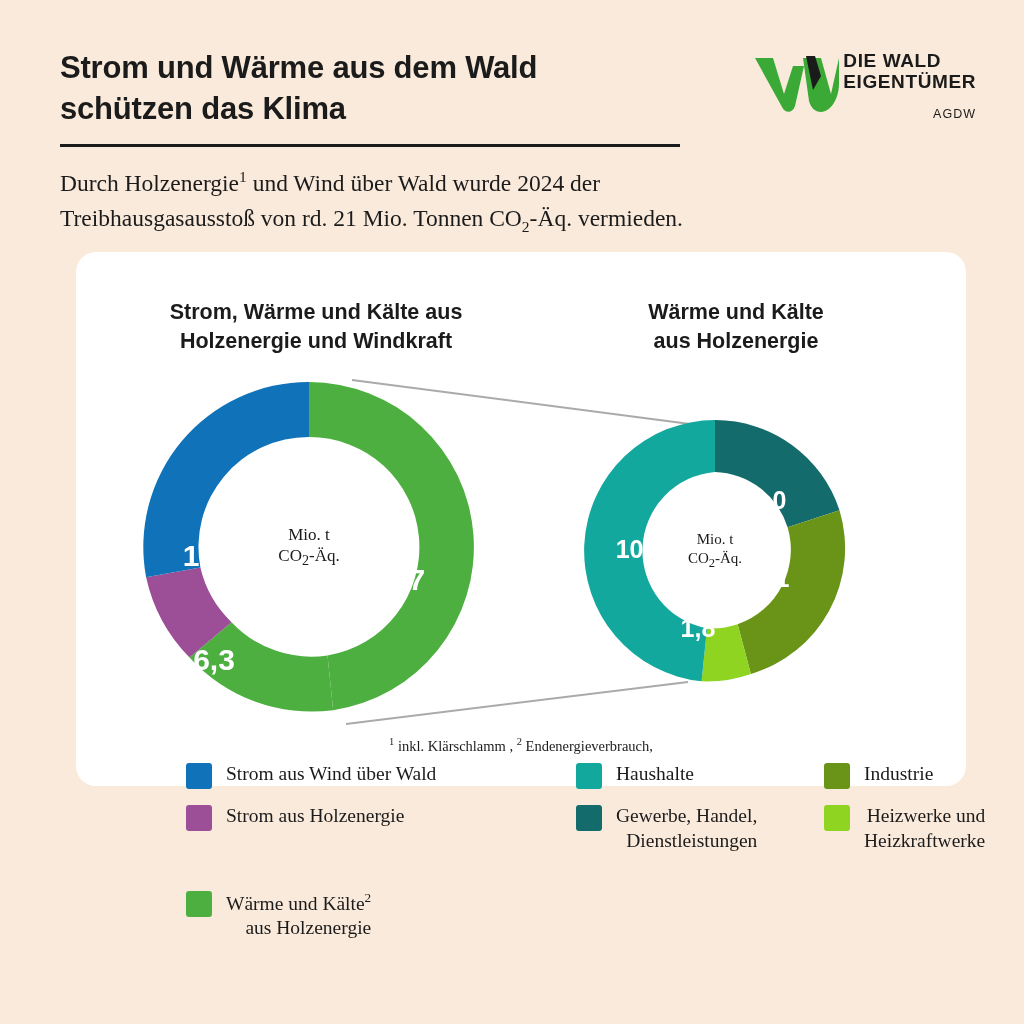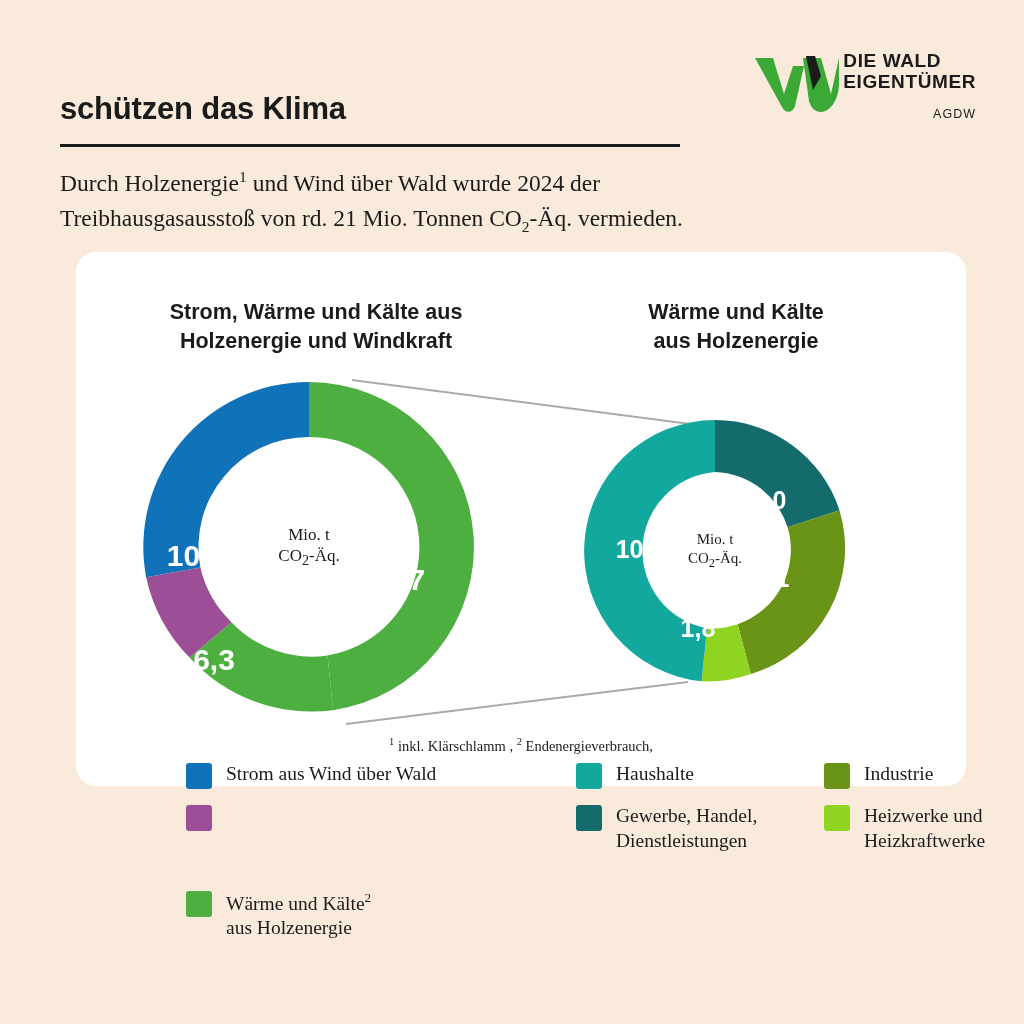--- a/index.html
+++ b/index.html
@@ -150,20 +150,21 @@
     left: 30px;
     top: 510px;
     width: 840px;
     height: 160px;
   }
   .legend-item {
     position: absolute;
     display: flex;
     align-items: flex-start;
     gap: 14px;
+    text-align: right;
   }
   .swatch {
     width: 26px;
     height: 26px;
     border-radius: 3px;
     flex: none;
     margin-top: 1px;
   }
   .legend-label {
     font-family: "Liberation Serif", serif;
@@ -186,21 +187,21 @@
   }
   .footnote sup { font-size: 0.72em; }
 </style>
 </head>
 <body>
 
 <div class="page">
 
   <div class="header">
     <h1 class="headline">
-      <br>
+      <span>Strom und Wärme aus dem Wald</span><br>
       <span>schützen das Klima</span>
     </h1>
     <div class="rule"></div>
     <div class="subhead">
       <span>Durch Holzenergie</span><sup>1</sup><span> und Wind über Wald wurde 2024 der</span><br>
       <span>Treibhausgasausstoß von rd. 21 Mio. Tonnen CO</span><sub>2</sub><span>-Äq. vermieden.</span>
     </div>
   </div>
 
   <div class="logo">
@@ -240,21 +241,21 @@
         <path d="M199.2 338.2 A165 165 0 0 1 55.5 285.5 L97.5 250.2 A110 110 0 0 0 193.5 283.5 Z" fill="#4caf3f"></path>
 
         <path d="M55.5 285.5 A165 165 0 0 1 12.1 205.2 L66.4 195.6 A110 110 0 0 0 97.5 250.2 Z" fill="#9c4f96"></path>
 
         <path d="M12.1 205.2 A165 165 0 0 1 175 10 L175 65 A110 110 0 0 0 66.4 195.6 Z" fill="#1072b8"></path>
       </svg>
       <div class="donut-hole-label">
         <span>Mio. t</span><br>
         <span>CO</span><sub>2</sub><span>-Äq.</span>
       </div>
-      <div class="slice-label" style="left:62px; top:184px;">10,0</div>
+      <div class="slice-label" style="left:78px; top:184px;">10,0</div>
       <div class="slice-label" style="left:80px; top:288px;">6,3</div>
       <div class="slice-label" style="left:262px; top:208px;">24,7</div>
     </div>
 
     <div class="donut-wrap" id="donut-right">
       <svg viewBox="0 0 278 278" width="278" height="278">
 
         <path d="M139 8 A131 131 0 0 1 263.5 98.3 L211.6 115.2 A79 79 0 0 0 139 60 Z" fill="#146b6b"></path>
 
         <path d="M263.5 98.3 A131 131 0 0 1 174.9 261.9 L161.6 212.3 A79 79 0 0 0 211.6 115.2 Z" fill="#6a9417"></path>
@@ -275,20 +276,21 @@
 
     <div class="legend">
 
       <div class="legend-item" style="left:80px; top:0px;">
         <div class="swatch" style="background:#1072b8"></div>
         <div class="legend-label">Strom aus Wind über Wald</div>
       </div>
 
       <div class="legend-item" style="left:80px; top:42px;">
         <div class="swatch" style="background:#9c4f96"></div>
+        <div class="legend-label">Strom aus Holzenergie</div>
       </div>
 
       <div class="legend-item" style="left:80px; top:96px;margin-top:32px;">
         <div class="swatch" style="background:#4caf3f"></div>
         <div class="legend-label">
           <span>Wärme und Kälte</span><sup>2</sup><br>
           <span>aus Holzenergie</span>
         </div>
       </div>
 

